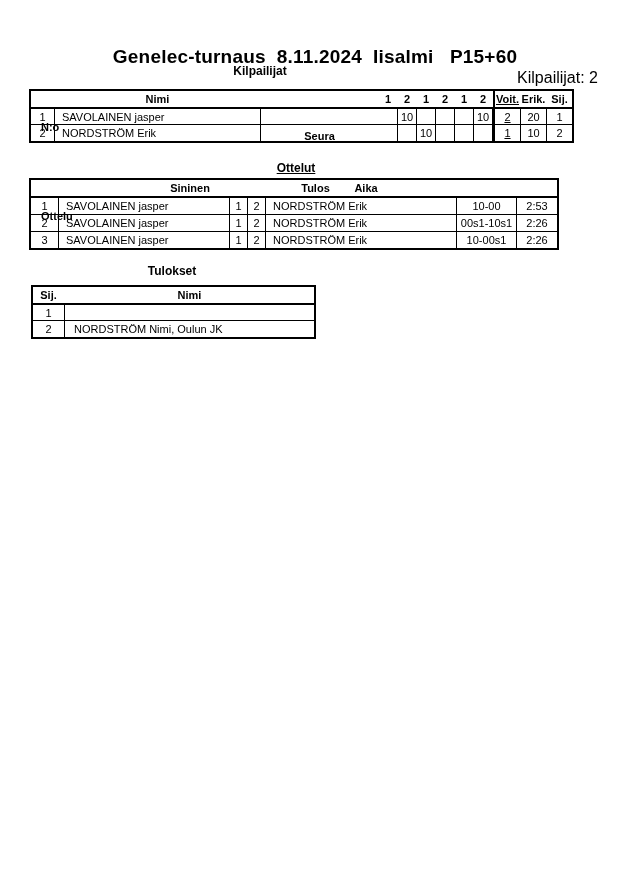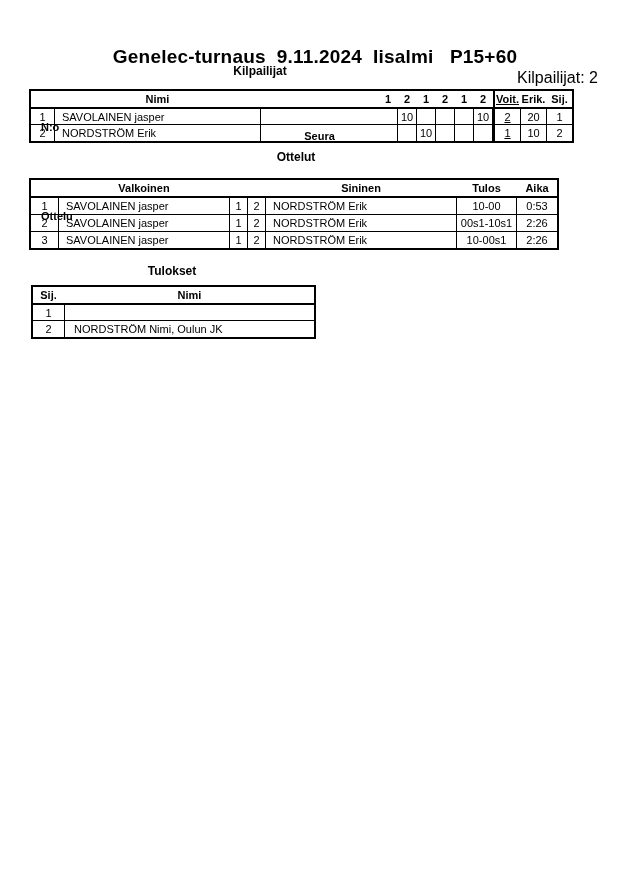--- a/index.html
+++ b/index.html
@@ -20,21 +20,21 @@
     white-space:pre;
     letter-spacing:.2px;
   }
   .section-title{
     position:absolute;
     transform:translateX(-50%);
     font-size:12px;font-weight:bold;
     white-space:nowrap;
   }
   .st-kilpailijat{left:260px;top:64px;}
-  .st-ottelut{left:296px;top:150px;}
+  .st-ottelut{left:296px;top:161px;text-decoration:underline;}
   .st-tulokset{left:172px;top:264px;text-align:right;}
   .count-label{
     position:absolute;top:69px;right:32px;
     font-size:16px;
   }
 
   .tbl{
     position:absolute;
     border:2px solid #000;
     box-sizing:border-box;
@@ -90,21 +90,21 @@
   
   .c-sij3{width:32px;}
   .c-nimi3{width:249px;border-right:none;}
   .cell.left-wide{justify-content:flex-start;padding-left:9px;}
 </style>
 </head>
 <body>
 
 <div class="page">
 
-  <div class="doc-title">Genelec-turnaus  9.11.2024  Iisalmi   P15+60</div>
+  <div class="doc-title">Genelec-turnaus  8.11.2024  Iisalmi   P15+60</div>
 
   <div class="section-title st-kilpailijat">Kilpailijat</div>
   <div class="count-label">Kilpailijat: 2</div>
 
   <div class="tbl t1">
     <div class="row header">
       <div class="cell c-no h-left-edge">N:o</div>
       <div class="cell c-nimi">Nimi</div>
       <div class="cell c-seura">Seura</div>
       <div class="cell c-s">1</div>
@@ -147,36 +147,35 @@
       <div class="cell c-pist">10</div>
       <div class="cell c-sij">2</div>
     </div>
   </div>
 
   <div class="section-title st-ottelut">Ottelut</div>
 
   <div class="tbl t2">
     <div class="row header">
       <div class="cell c-ott h-left-edge">Ottelu</div>
-      <div class="cell c-valk">Valkoinen</div>
       <div class="cell c-w"></div>
       <div class="cell c-w"></div>
       <div class="cell c-sin">Sininen</div>
       <div class="cell c-tulos">Tulos</div>
       <div class="cell c-aika">Aika</div>
     </div>
 
     <div class="row">
       <div class="cell c-ott">1</div>
       <div class="cell c-valk left">SAVOLAINEN jasper</div>
       <div class="cell c-w">1</div>
       <div class="cell c-w">2</div>
       <div class="cell c-sin left">NORDSTRÖM Erik</div>
       <div class="cell c-tulos">10-00</div>
-      <div class="cell c-aika">0:53</div>
+      <div class="cell c-aika">2:53</div>
     </div>
 
     <div class="row">
       <div class="cell c-ott">2</div>
       <div class="cell c-valk left">SAVOLAINEN jasper</div>
       <div class="cell c-w">1</div>
       <div class="cell c-w">2</div>
       <div class="cell c-sin left">NORDSTRÖM Erik</div>
       <div class="cell c-tulos">00s1-10s1</div>
       <div class="cell c-aika">2:26</div>

